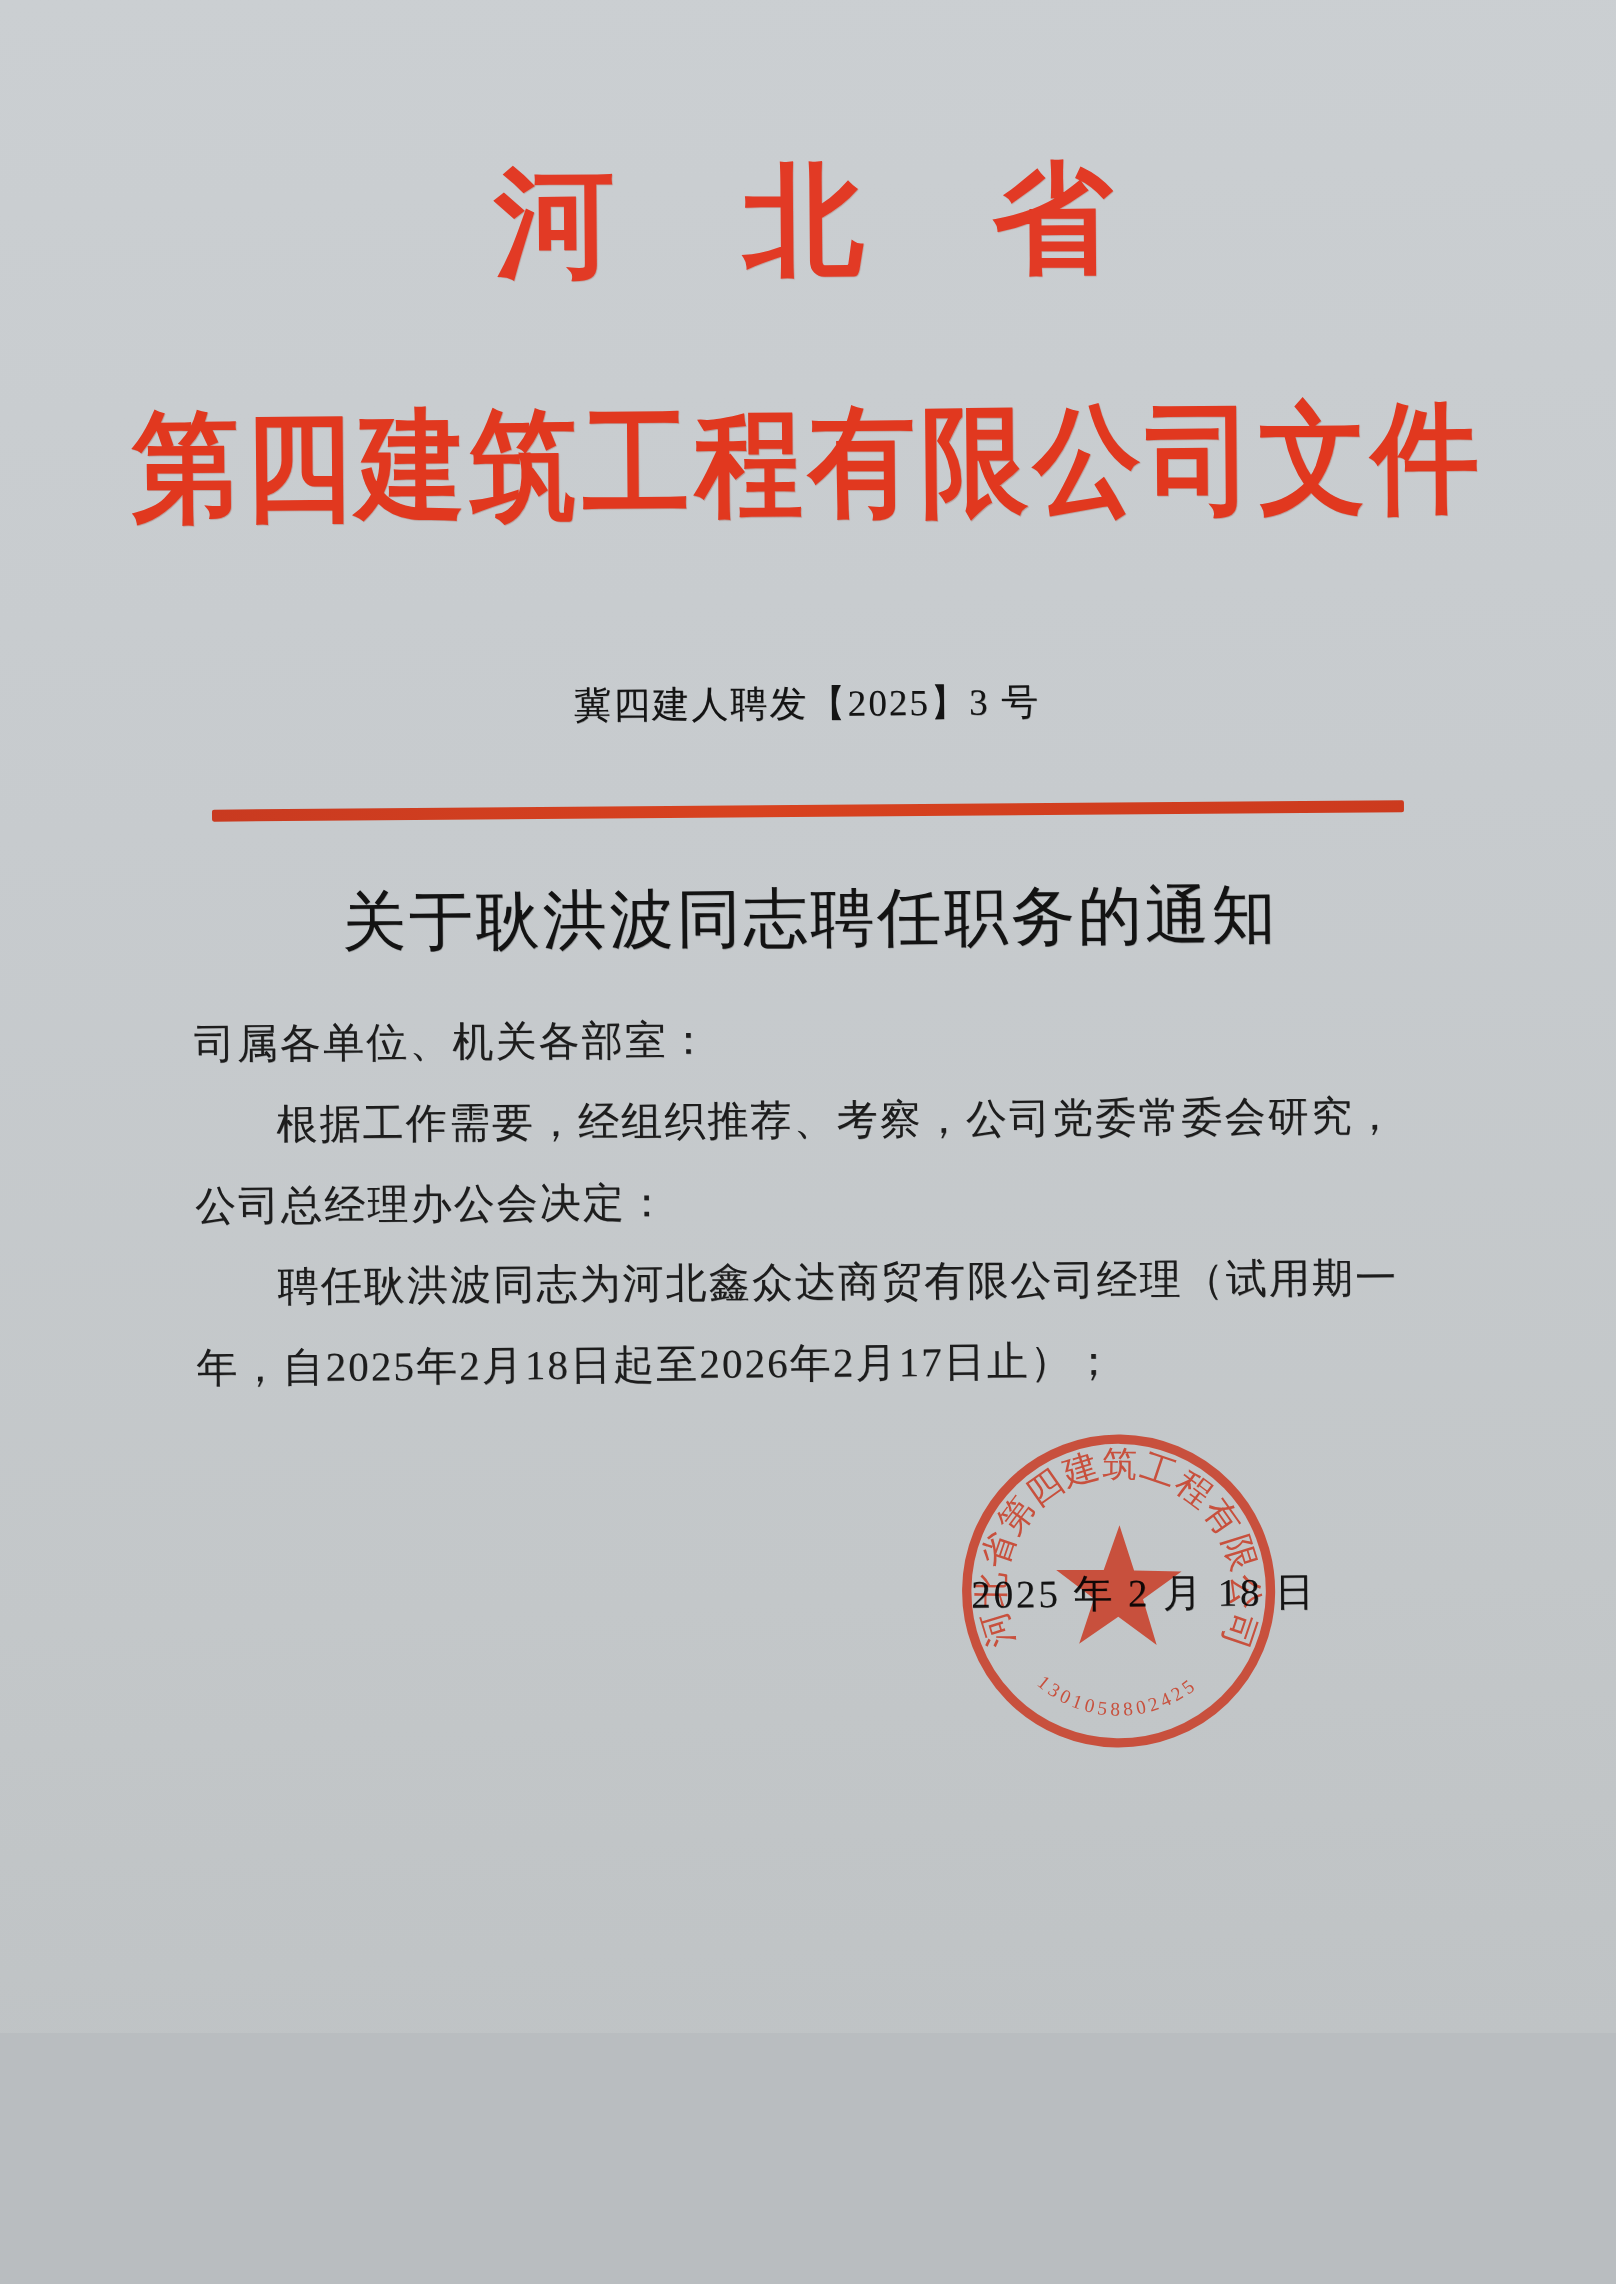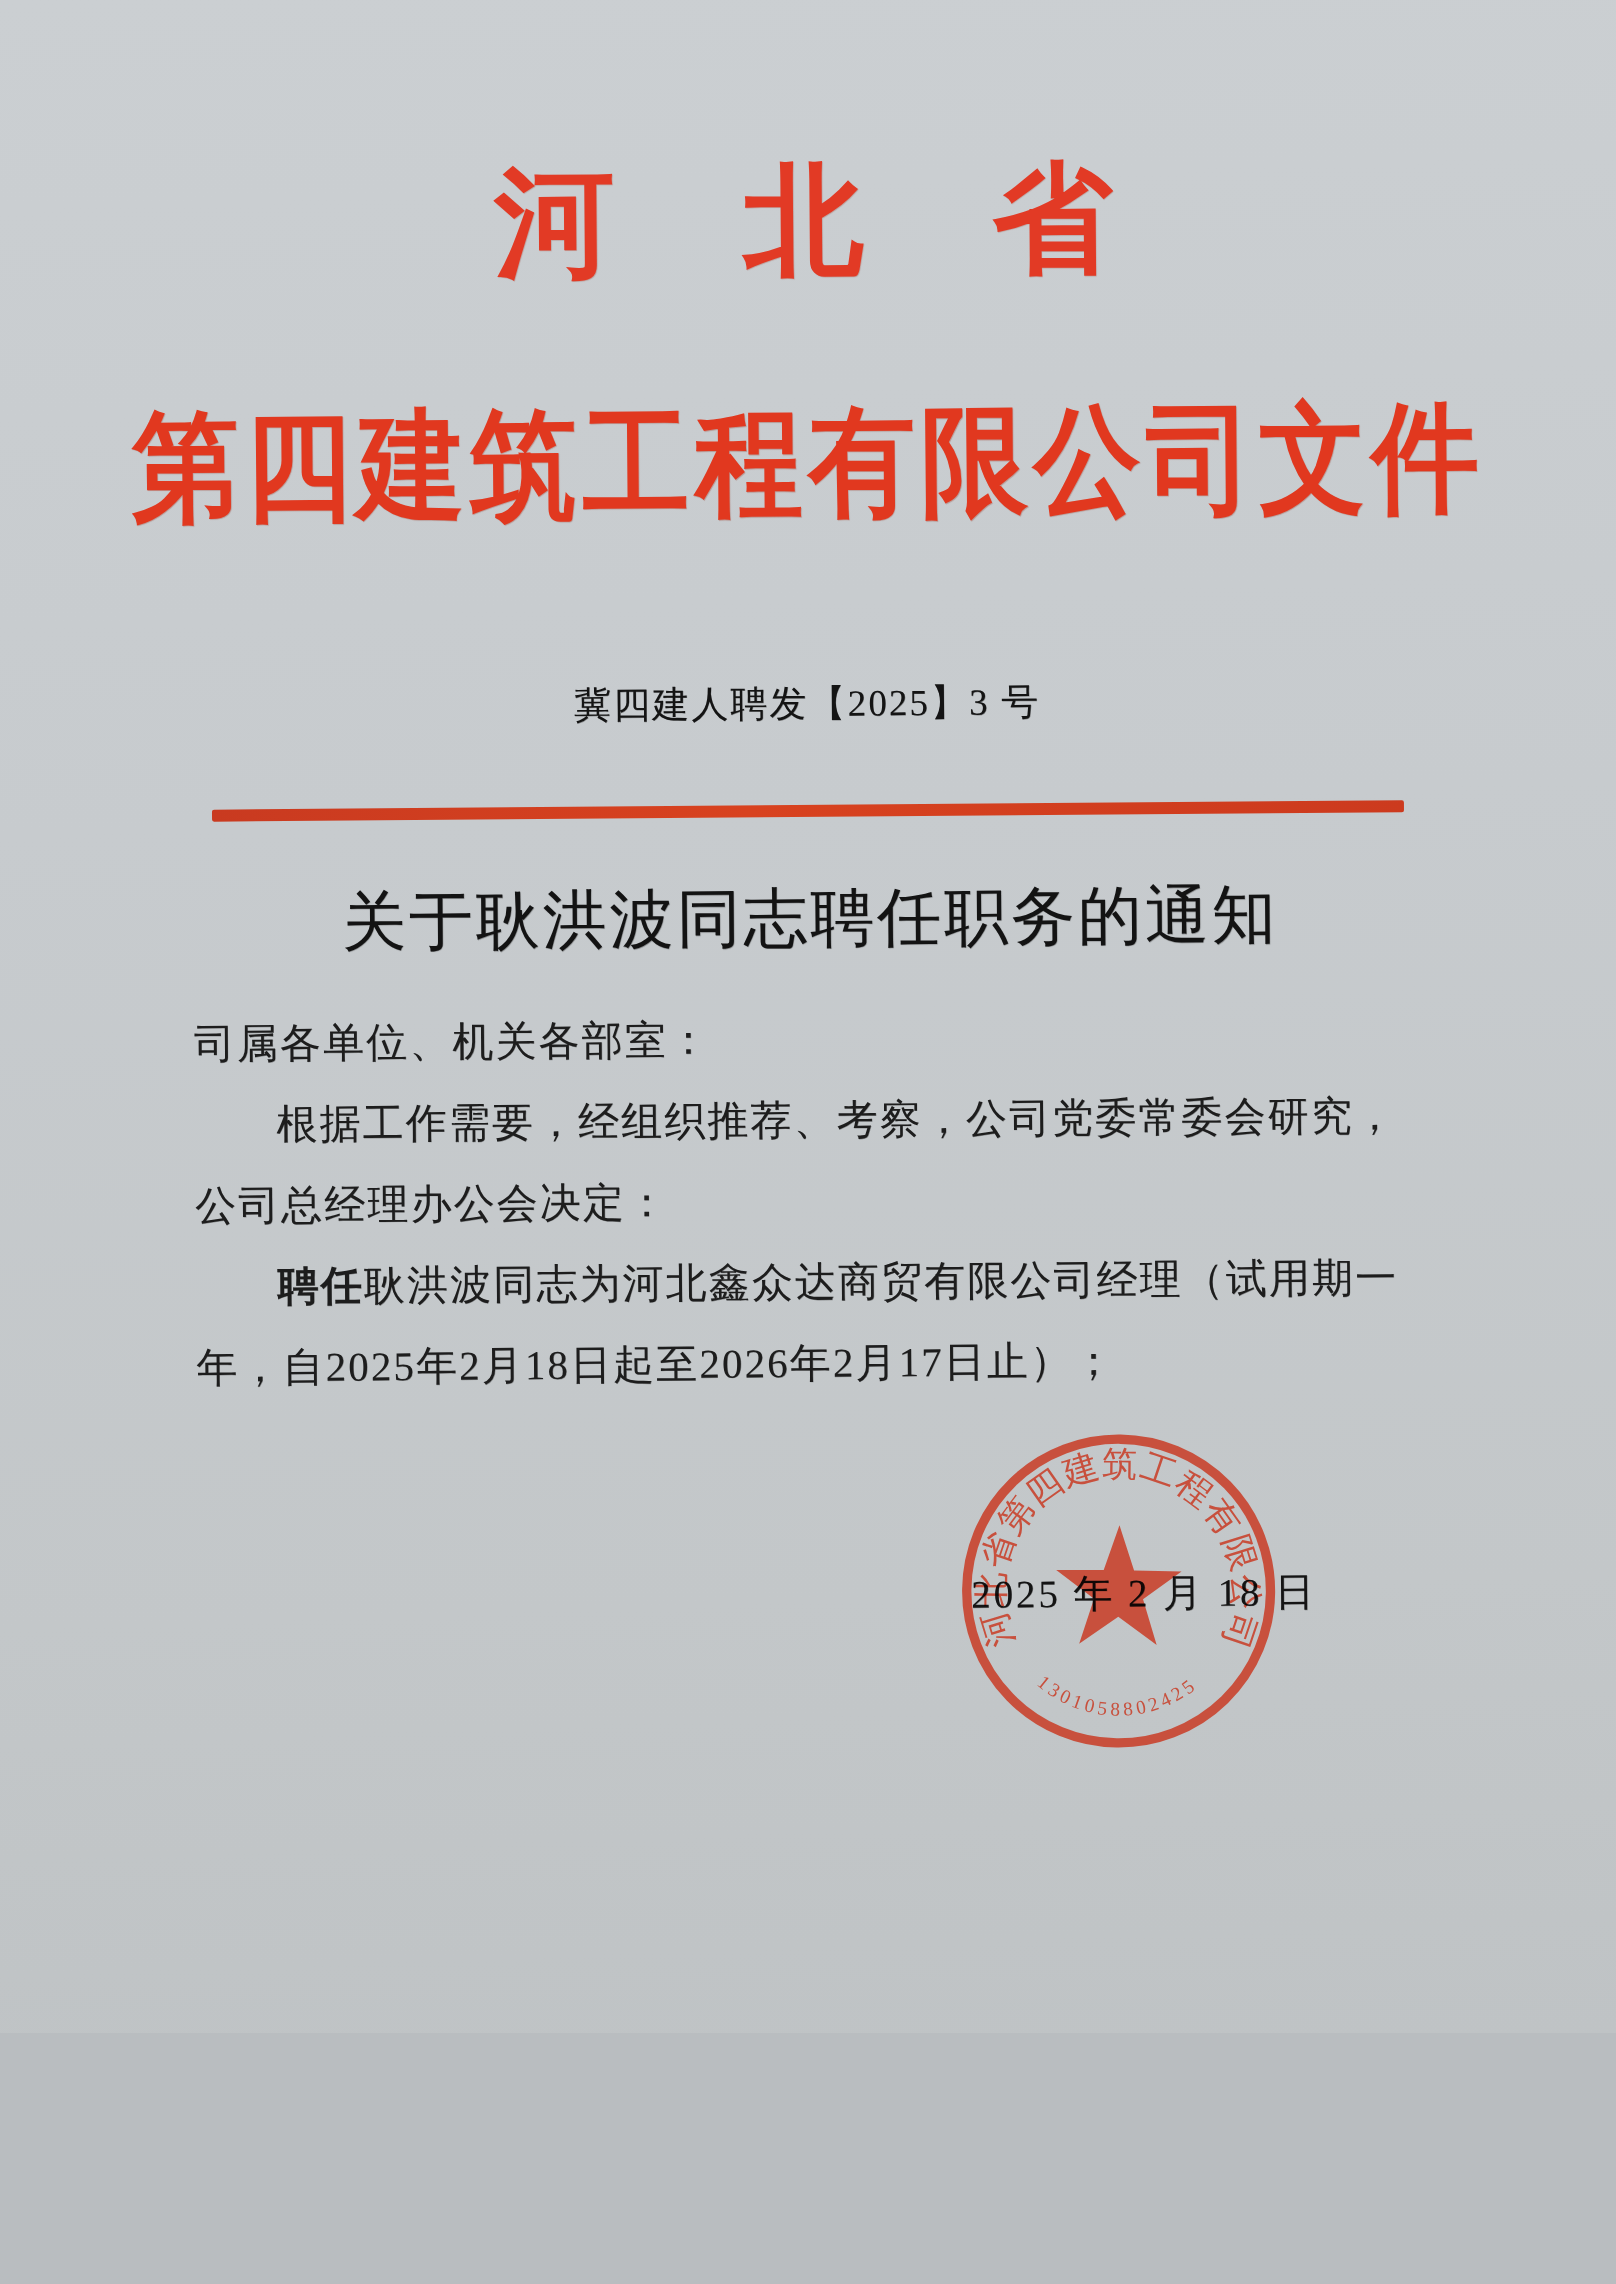--- a/index.html
+++ b/index.html
@@ -59,21 +59,21 @@
   }
   .body-block{
     position:absolute;left:192px;top:999px;width:1228px;
     font-size:41px;line-height:81px;
     color:#1d1d1d;
     letter-spacing:2.1px;
     text-shadow:0.4px 0.4px 0.5px rgba(40,40,40,.4);
   }
   .body-line{white-space:nowrap;}
   .body-line.indent{text-indent:82px;}
-  .bold-inline{font-weight:bold;text-align:right;}
+  .bold-inline{font-weight:normal;text-align:right;}
   .issue-date{
     position:absolute;left:965px;top:1569px;
     font-size:39px;color:#141414;
     letter-spacing:2.9px;white-space:nowrap;
     z-index:1;
     text-shadow:0.4px 0.4px 0.6px rgba(40,40,40,.45);
   }
   .stamp{
     position:absolute;left:942px;top:1423px;width:341px;height:341px;
     z-index:2;

